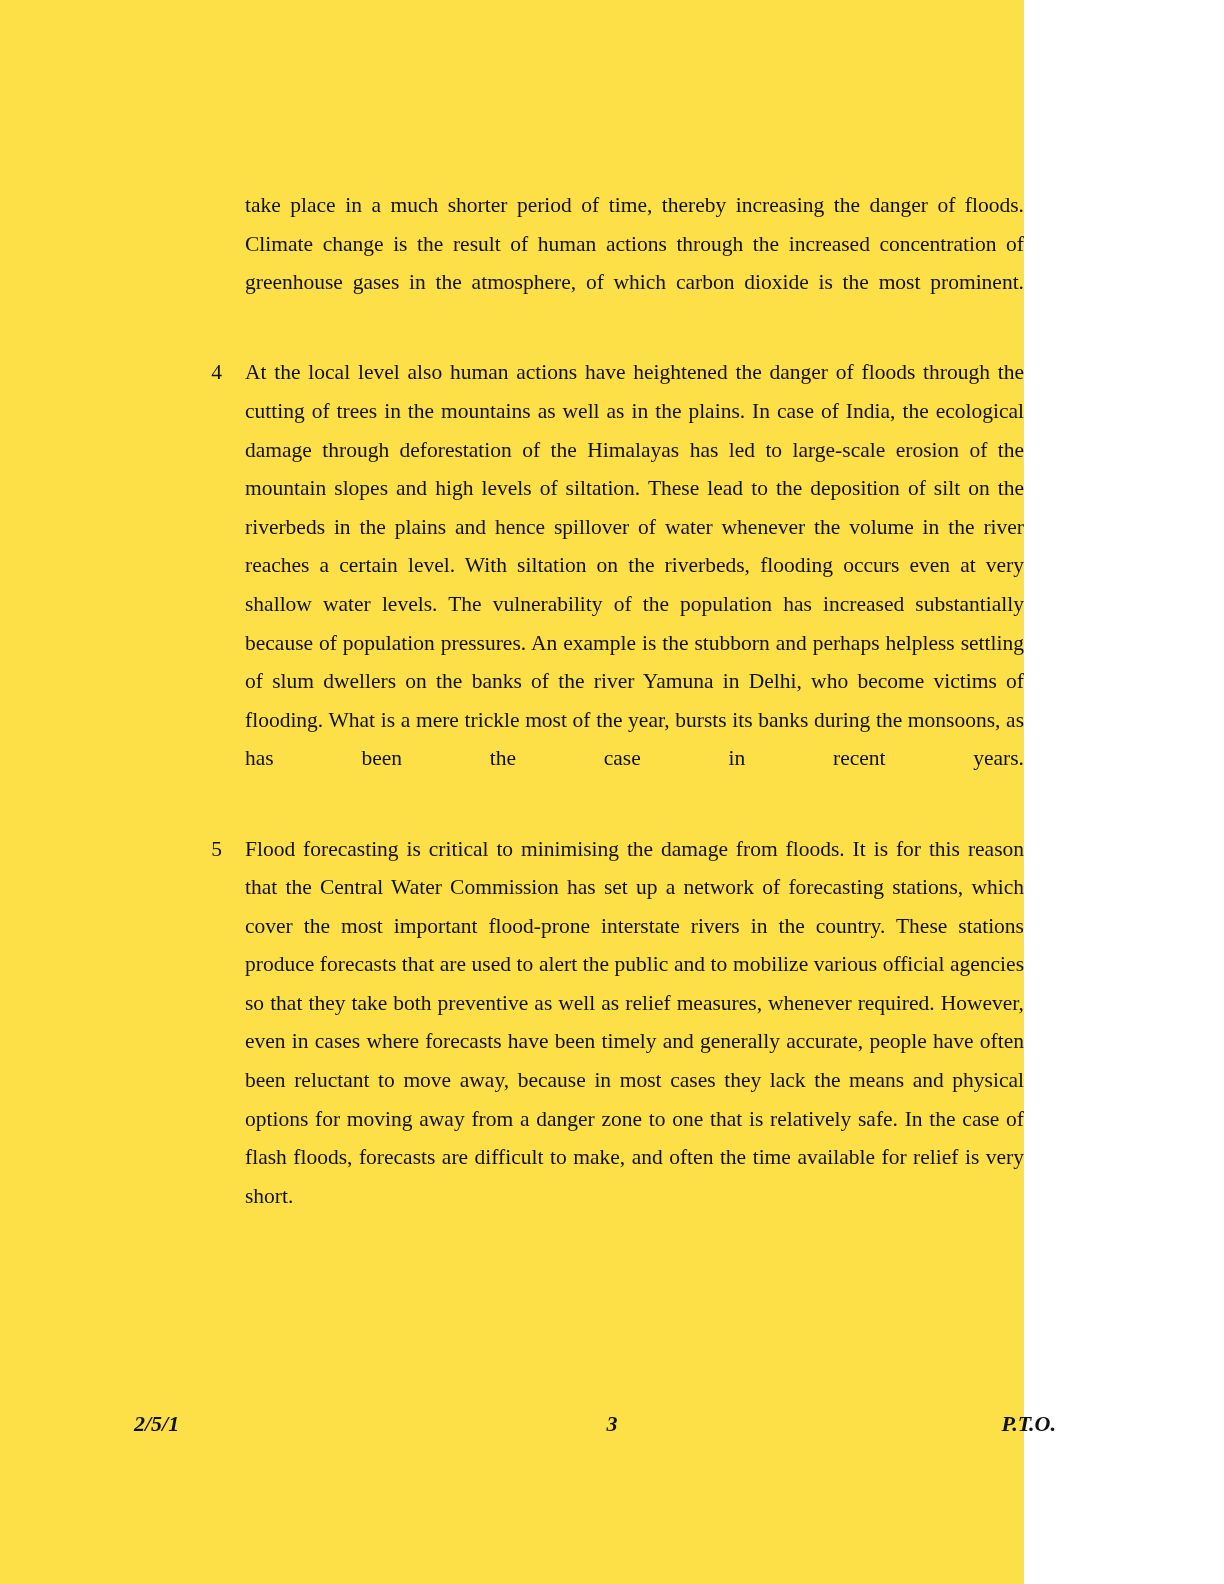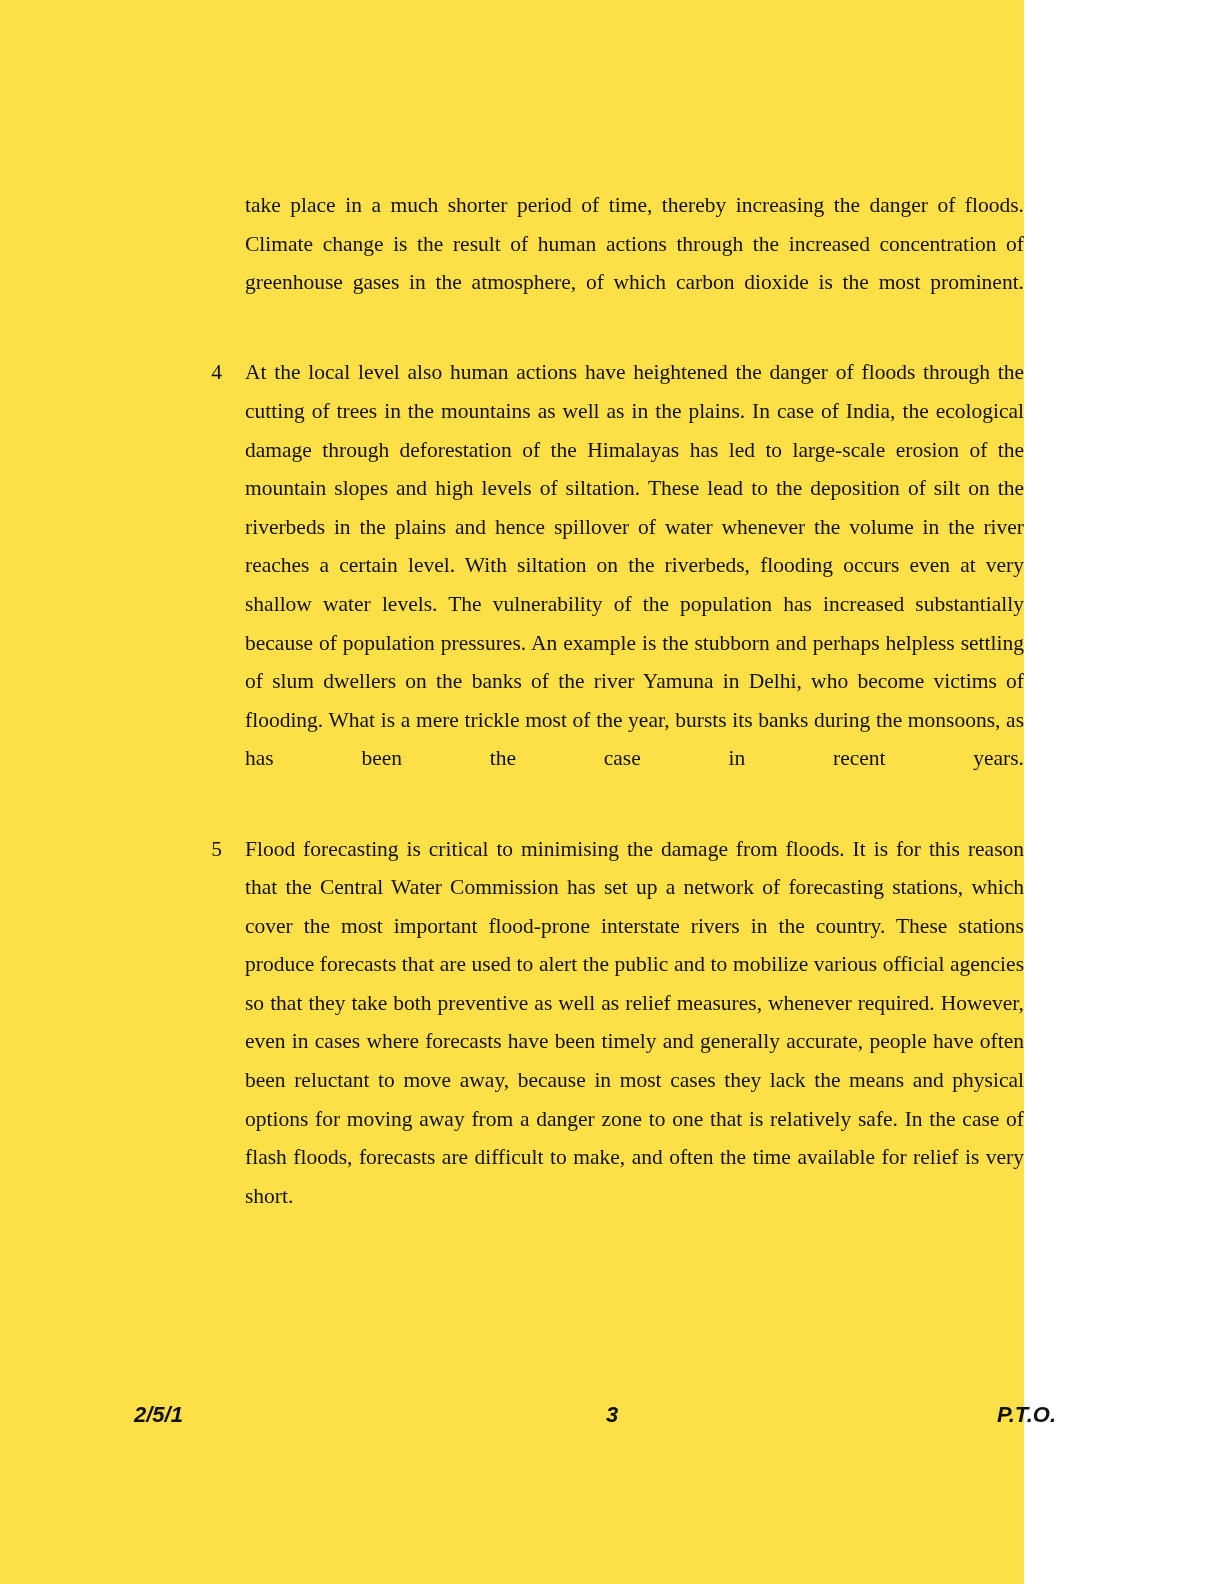--- a/index.html
+++ b/index.html
@@ -81,22 +81,22 @@
     position: absolute;
     left: 0;
     top: 1396px;
     width: 1224px;
     height: 44px;
   }
   .footer-left,
   .footer-center,
   .footer-right {
     position: absolute;
-    top: 4px;
-    font-family: Liberation Sans, sans-serif;
+    top: 13px;
+    font-family: Liberation Serif, serif;
     font-style: italic;
     font-weight: bold;
     font-size: 22px;
     line-height: 30px;
     color: #111111;
     white-space: nowrap;
   }
   .footer-left  { left: 134px; }
   .footer-center{ left: 0; width: 1224px; text-align: center; }
   .footer-right { right: 168px; }

